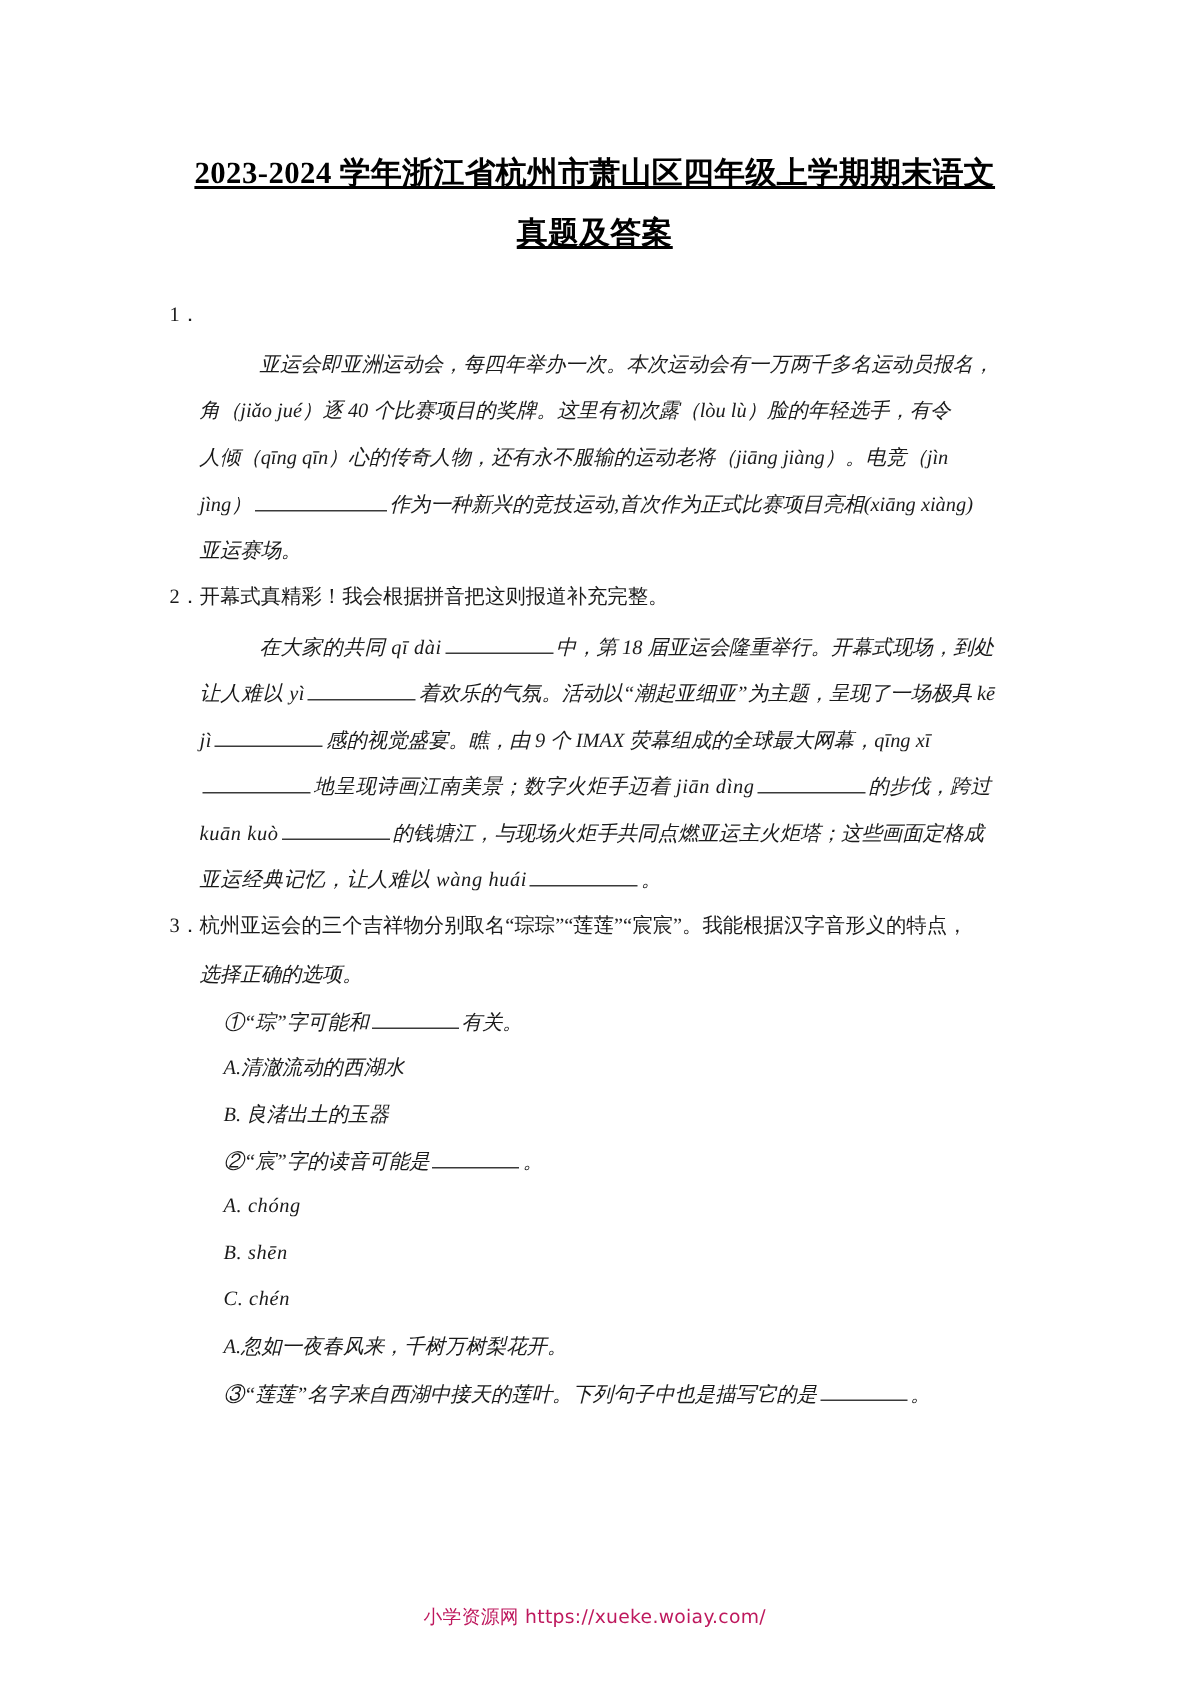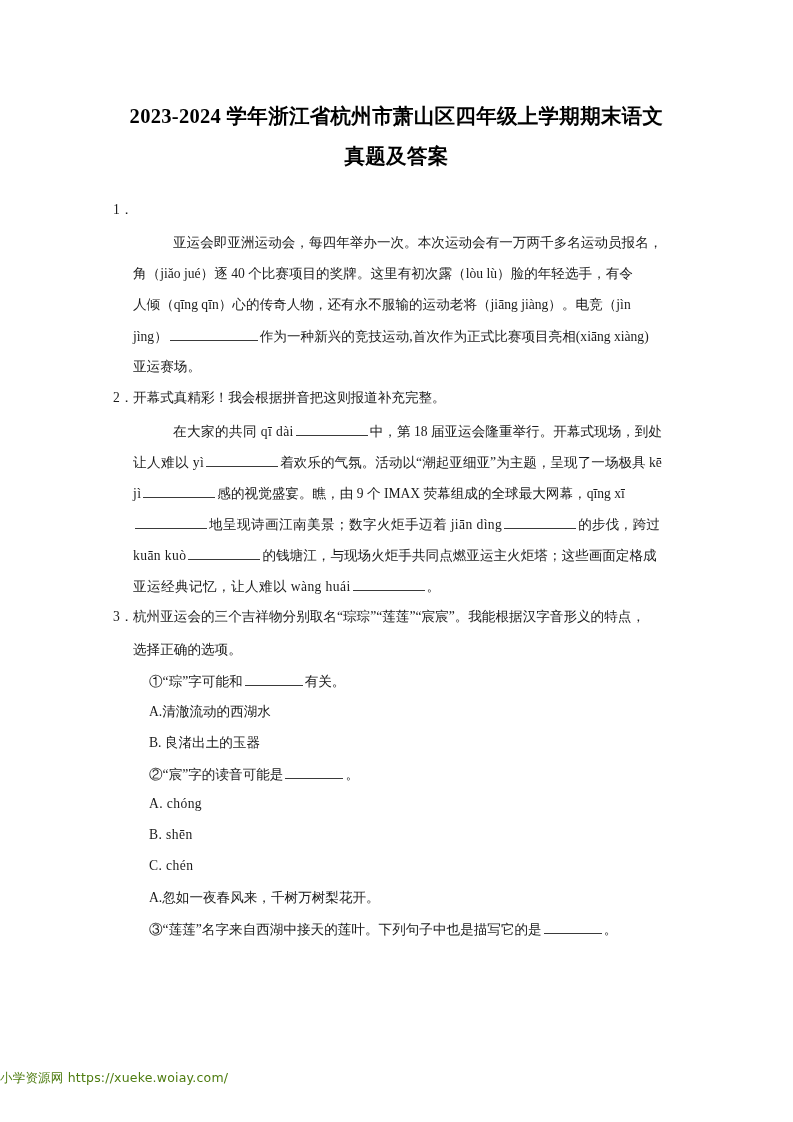--- a/index.html
+++ b/index.html
@@ -30,32 +30,33 @@
     width: 567px;
     text-align: center;
     font-size: 20.5px;
     font-weight: bold;
     line-height: 40px;
     letter-spacing: 0.3px;
     color: #000;
   }
   .doc-title .tline {
     display: block;
+    text-decoration: underline;
   }
   .content {
     position: absolute;
     left: 113px;
     top: 201px;
     width: 570px;
   }
   .row {
     position: relative;
     height: 33px;
   }
-  .row.tight { height: 31px; }
+  .row.tight { height: 31px; font-style: italic; }
   .row.q { height: 33px; }
   .num {
     position: absolute;
     left: 0px;
     top: 0px;
     font-size: 13.6px;
   }
   .txt {
     position: absolute;
     top: 0px;
@@ -80,23 +81,24 @@
   }
   .b-lg { width: 88px; }
   .b-md { width: 72px; }
   .b-sm { width: 58px; }
 
   .footer {
     position: absolute;
     left: 0;
     top: 1070px;
     width: 793px;
+    text-align: center;
     font-family: "DejaVu Sans", "Liberation Sans", sans-serif;
     font-size: 12.5px;
-    color: #4d7c0f;
+    color: #be185d;
     letter-spacing: 0.2px;
   }
 </style>
 </head>
 <body>
 
 <div class="page">
 
   <div class="doc-title">
     <span class="tline">2023-2024 学年浙江省杭州市萧山区四年级上学期期末语文</span>

